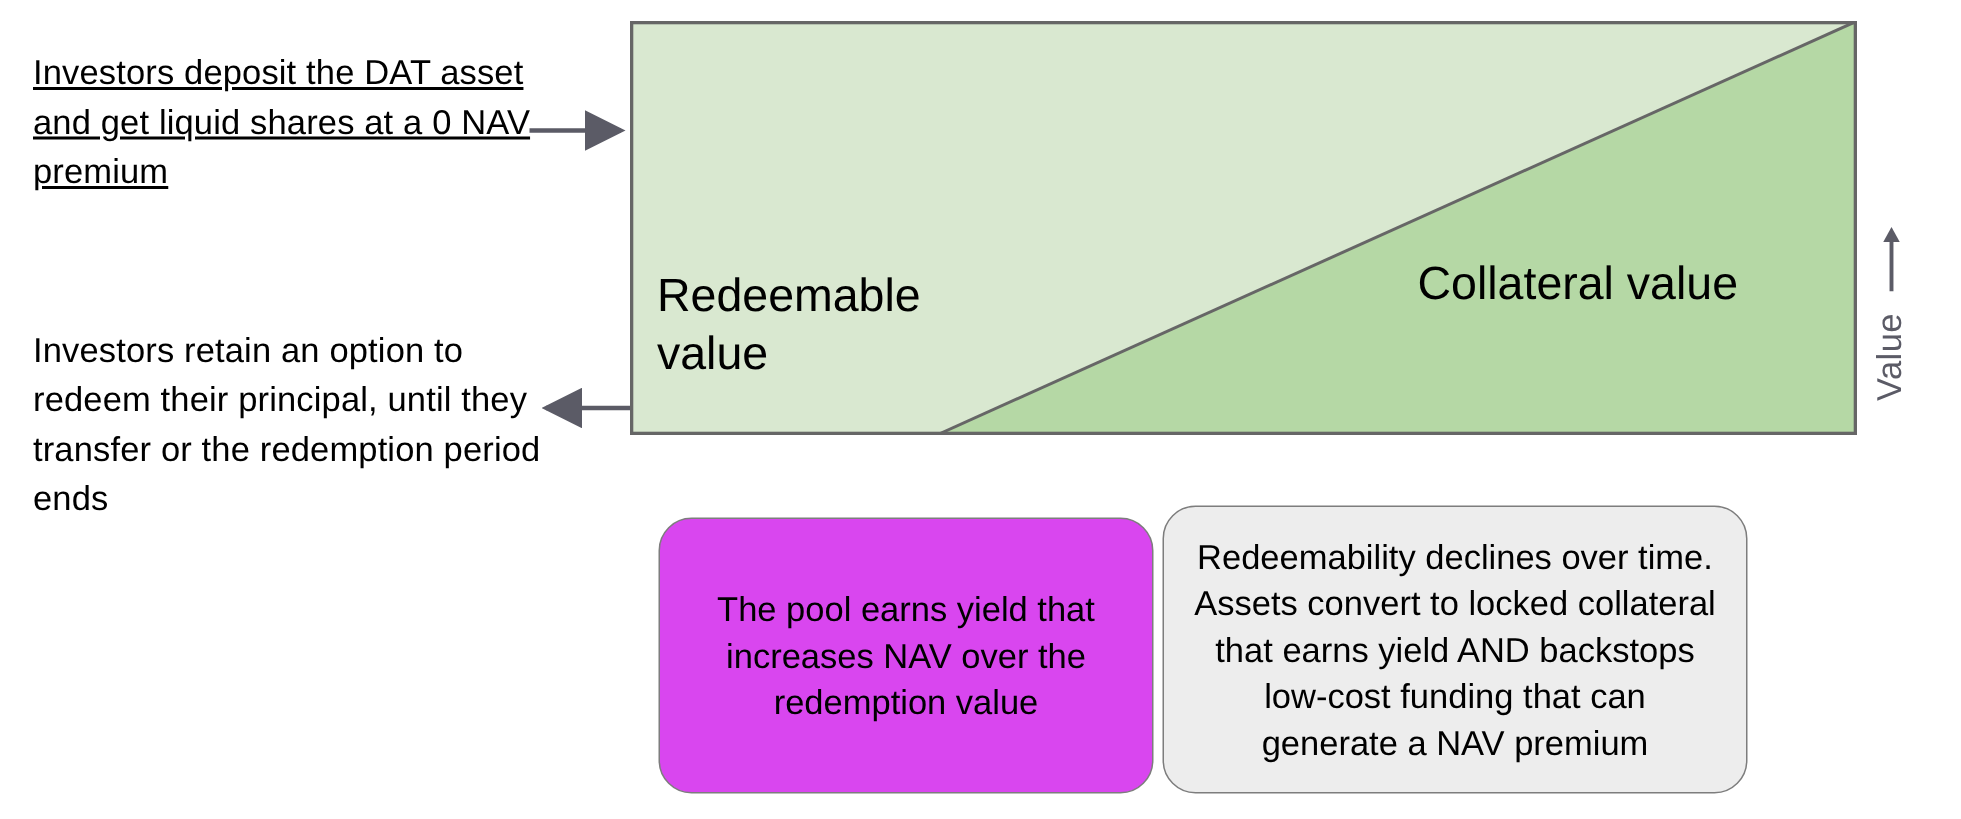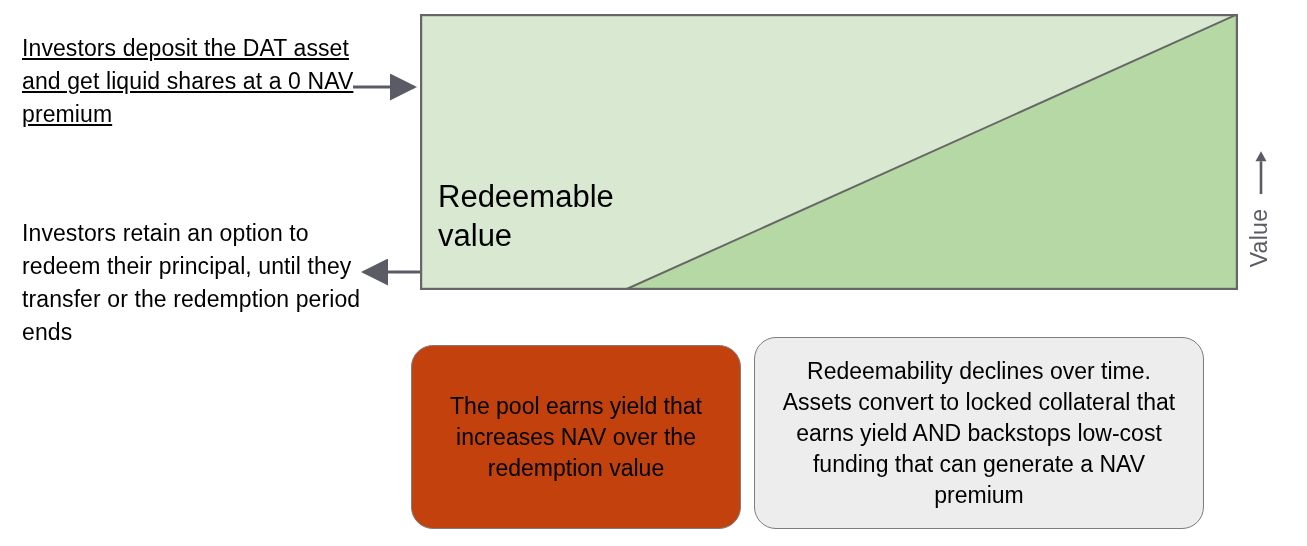--- a/index.html
+++ b/index.html
@@ -128,23 +128,23 @@
     padding: 6px 20px;
     white-space: pre-line;
   }
   #callout-pool {
     left: 411px;
     top: 345px;
     width: 330px;
     height: 184px;
   }
   #callout-redeemability {
-    left: 754px;
+    left: 775px;
     top: 337px;
-    width: 450px;
+    width: 390px;
     height: 192px;
   }
 </style>
 </head>
 <body>
 
 <div id="canvas">
 
   <div class="side-note" id="note-deposit" style="color: rgb(0, 0, 0);">Investors deposit the DAT asset and get liquid shares at a 0 NAV premium</div>
 
@@ -176,34 +176,35 @@
 
       <polygon points="204.5,276 818,0 818,276" fill="#b5d8a5"></polygon>
 
       <line x1="204.5" y1="276" x2="818" y2="0" stroke="#666666" stroke-width="2"></line>
 
       <rect x="1" y="1" width="816" height="274" fill="none" stroke="#666666" stroke-width="2.4"></rect>
     </svg>
 
     <div class="region-label" id="label-redeemable" style="color: rgb(0, 0, 0);">Redeemable value</div>
 
+    <div class="region-label" id="label-collateral" style="color: rgb(0, 0, 0);">Collateral value</div>
   </div>
 
 
   <div class="axis-label" id="axis-value" style="color: rgb(91, 91, 102);">
     <span id="axis-value-inner">
       <span>Value</span>
       <svg class="axis-arrow" width="44" height="14" viewBox="0 0 44 14" xmlns="http://www.w3.org/2000/svg">
         <line x1="0" y1="7" x2="33" y2="7" stroke="#5b5b66" stroke-width="2.6"></line>
         <path d="M33,1.5 L43,7 L33,12.5 z" fill="#5b5b66"></path>
       </svg>
     </span>
   </div>
 
-  <div class="callout" id="callout-pool" style="background-color: #c2410c; border-color: rgb(125, 125, 125);">
+  <div class="callout" id="callout-pool" style="background-color: #d946ef; border-color: rgb(125, 125, 125); margin-left: 28px;">
     <span>The pool earns yield that increases NAV over the redemption value</span>
   </div>
 
   <div class="callout" id="callout-redeemability" style="background-color: rgb(237, 237, 237); border-color: rgb(125, 125, 125);">
     <span>Redeemability declines over time. Assets convert to locked collateral that earns yield AND backstops low-cost funding that can generate a NAV premium</span>
   </div>
 
 </div>
 
 </body></html>

